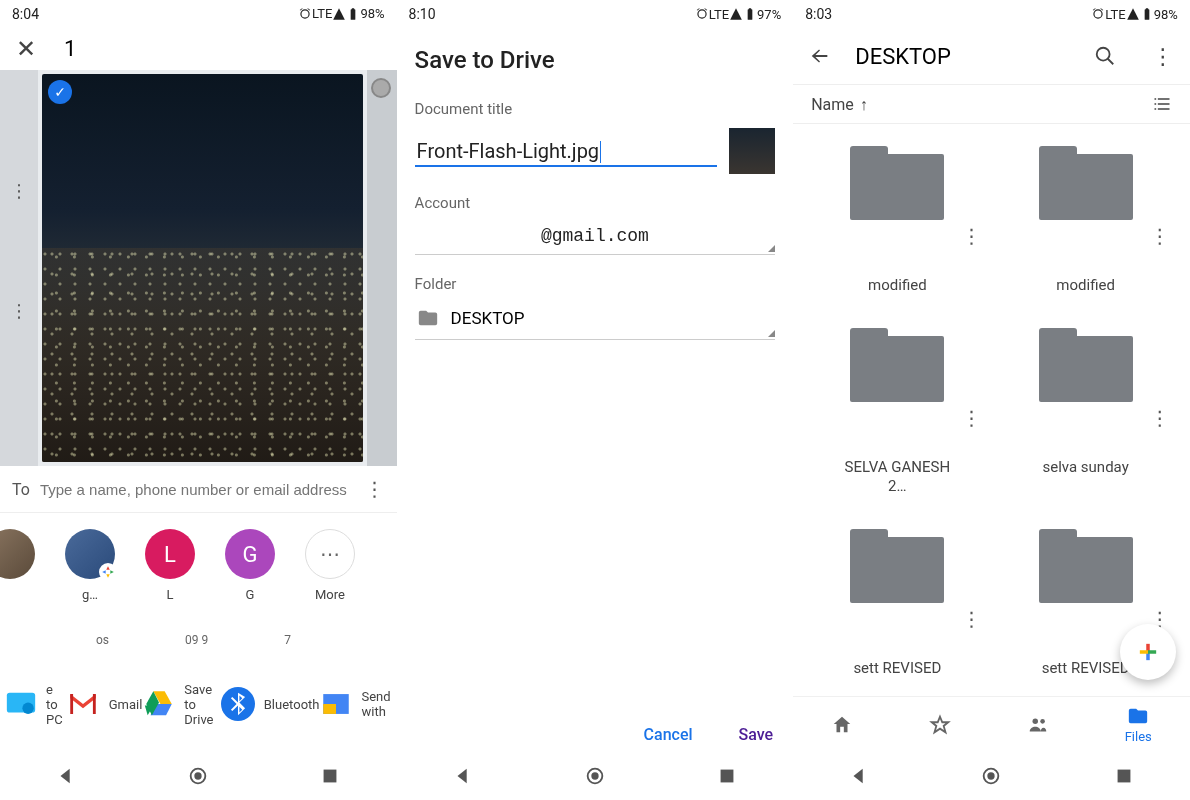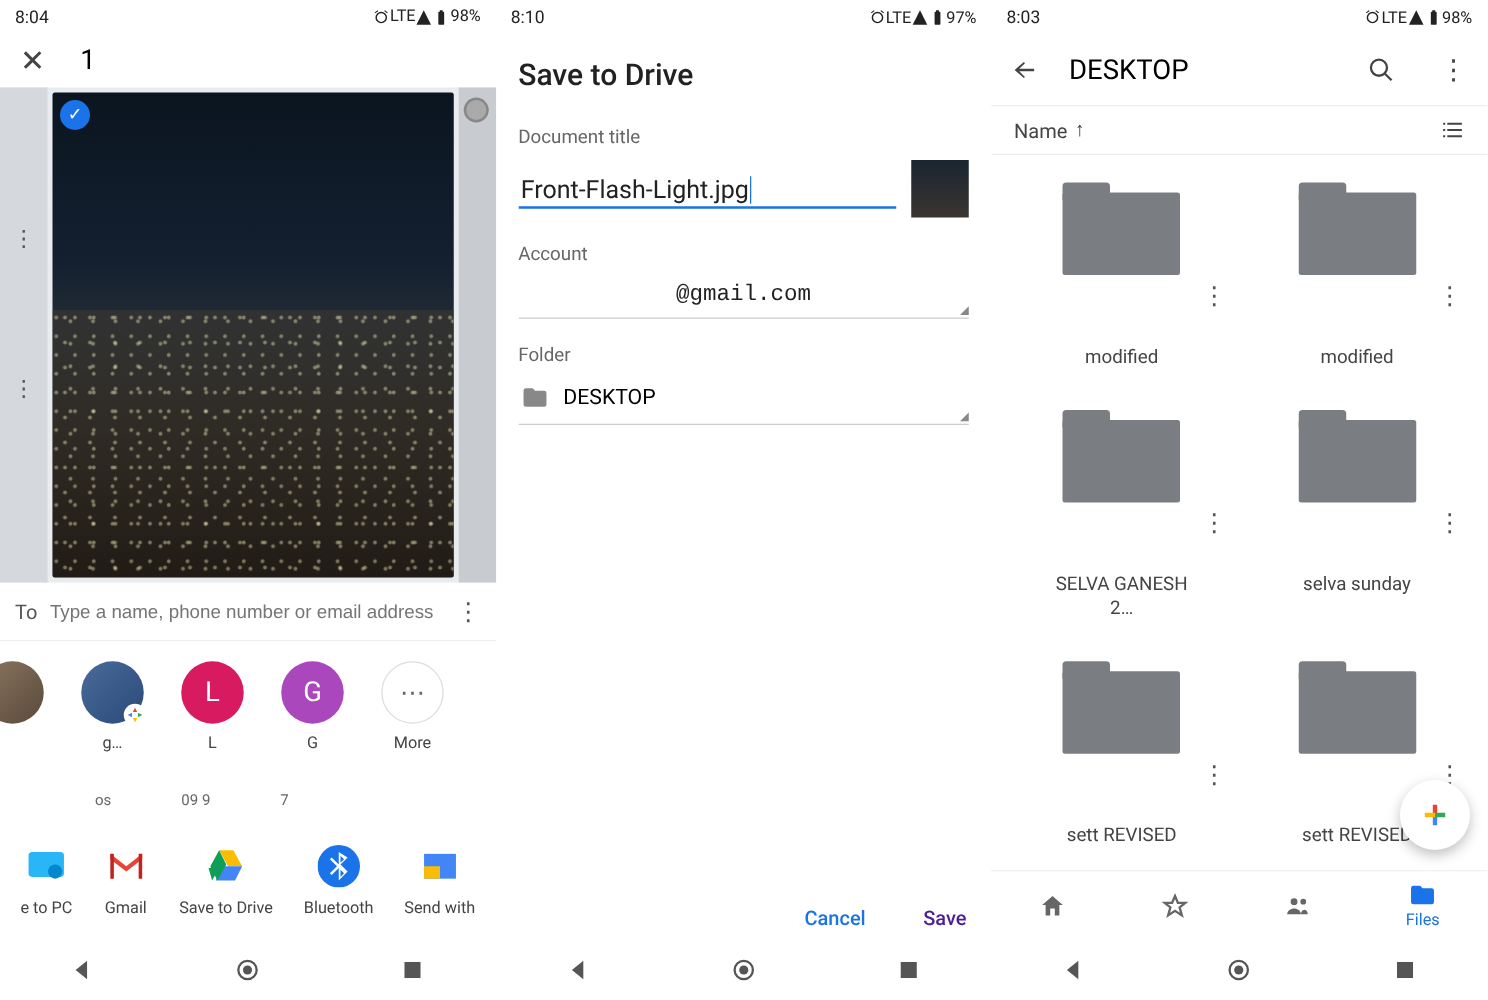--- a/index.html
+++ b/index.html
@@ -23,23 +23,23 @@
 .photo-check { position: absolute; top: 6px; left: 6px; width: 24px; height: 24px; background: #1a73e8; border-radius: 50%; display: flex; align-items: center; justify-content: center; color: #fff; font-size: 14px; }
 .photo-strip-right { width: 30px; background: #c8ccd0; position: relative; }
 .strip-circle { position: absolute; top: 8px; left: 4px; width: 20px; height: 20px; border: 2px solid #888; border-radius: 50%; background: #aaa; }
 .to-row { height: 48px; display: flex; align-items: center; padding: 0 12px; border-bottom: 1px solid #eee; gap: 10px; }
 .to-label { font-size: 16px; color: #555; }
 .to-input { flex: 1; border: none; font-size: 15px; color: #888; outline: none; }
 .contacts { height: 120px; display: flex; align-items: flex-start; padding: 16px 0 0 0; overflow: hidden; }
 .contact { width: 80px; display: flex; flex-direction: column; align-items: center; font-size: 13px; color: #444; flex-shrink: 0; }
 .avatar { width: 50px; height: 50px; border-radius: 50%; margin-bottom: 8px; display: flex; align-items: center; justify-content: center; font-size: 22px; color: #fff; position: relative; }
 .av-badge { position: absolute; bottom: -2px; right: -2px; width: 18px; height: 18px; border-radius: 50%; background: #fff; display: flex; align-items: center; justify-content: center; font-size: 10px; }
-.sub-row { height: 24px; display: flex; padding: 0 20px; font-size: 12px; color: #666; gap: 56px; }
+.sub-row { height: 24px; display: flex; padding: 0 20px; font-size: 12px; color: #666; gap: 76px; }
 .apps { height: 96px; display: flex; align-items: center; justify-content: space-around; padding: 0 4px; }
-.app { display: flex; flex-direction: column; align-items: center; font-size: 13px; color: #444; gap: 8px; }
+.app { display: flex; flex-direction: row; align-items: center; font-size: 13px; color: #444; gap: 8px; }
 .app-icon { width: 36px; height: 36px; display: flex; align-items: center; justify-content: center; }
 
 
 .s2-title { padding: 18px 18px 20px; font-size: 24px; font-weight: 500; color: #222; }
 .field-group { padding: 6px 18px 14px; }
 .field-label { font-size: 15px; color: #666; margin-bottom: 10px; }
 .field-row { display: flex; align-items: center; gap: 12px; }
 .text-input { flex: 1; border: none; border-bottom: 2px solid #1a73e8; font-size: 20px; padding: 4px 2px 2px; outline: none; color: #222; }
 .ro-input { flex: 1; border: none; border-bottom: 1px solid #ccc; font-size: 18px; padding: 4px 2px 8px; color: #222; text-align: center; position: relative; font-family: Liberation Mono, monospace; }
 .dd-tri { position: absolute; right: 0; bottom: 2px; width: 0; height: 0; border-left: 7px solid transparent; border-bottom: 7px solid #888; }

